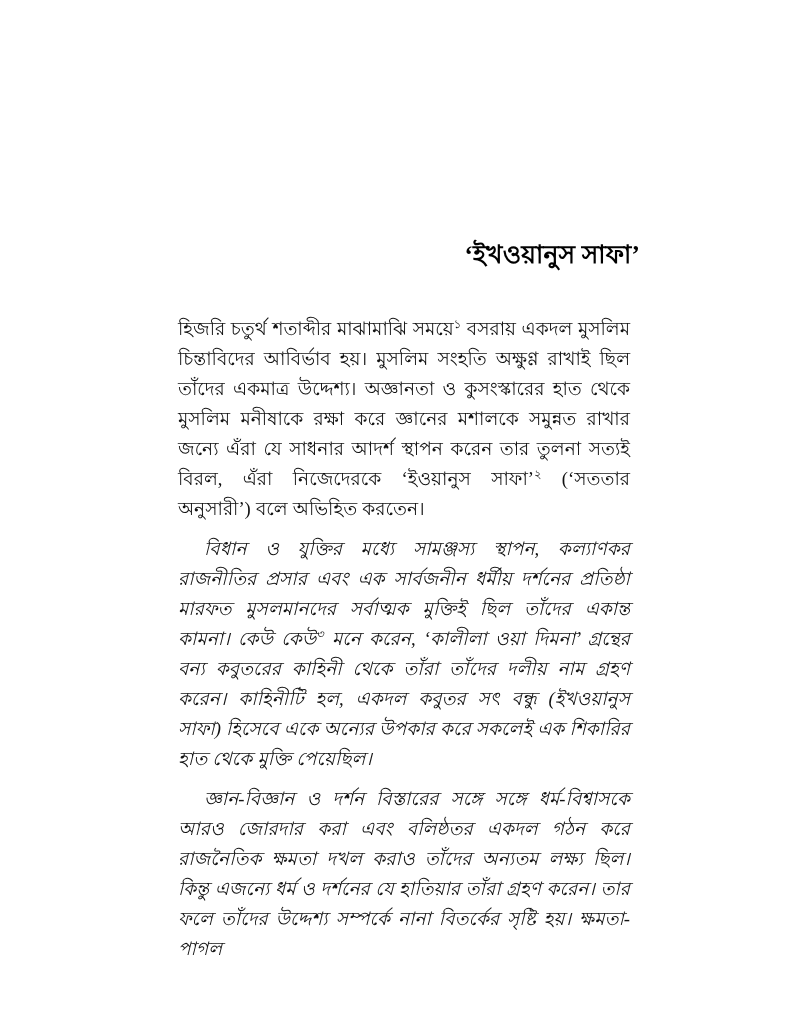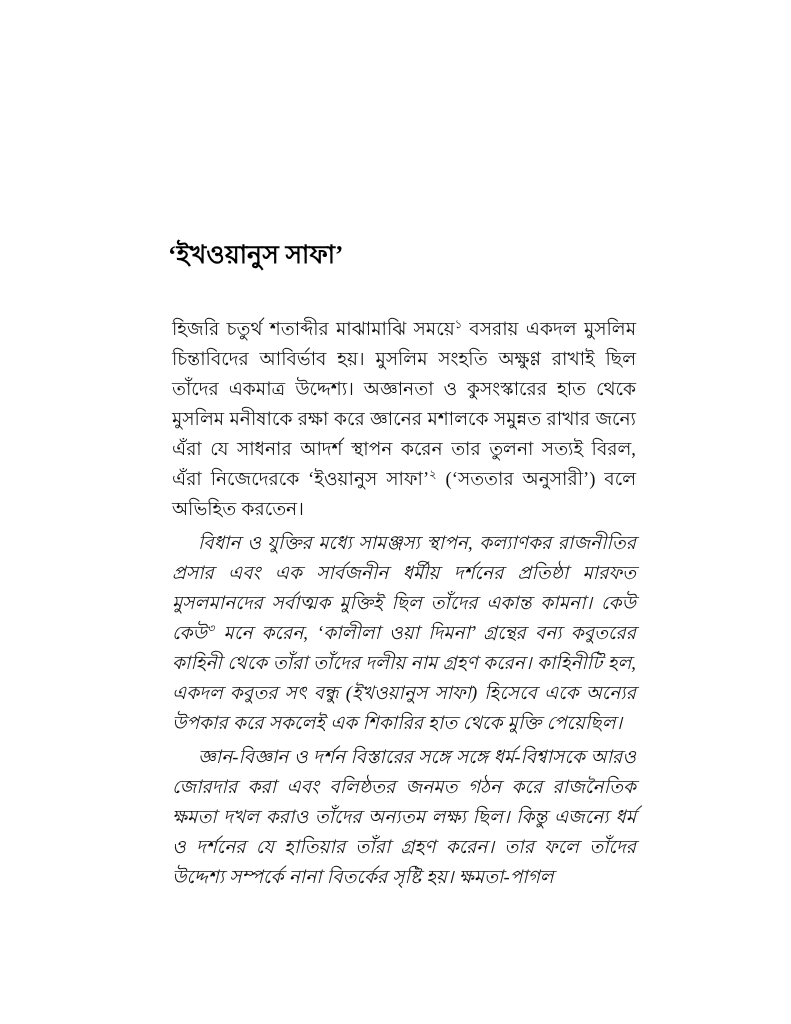--- a/index.html
+++ b/index.html
@@ -23,34 +23,34 @@
   .content {
     position: absolute;
     left: 168px;
     top: 240px;
     width: 472px;
   }
 
   .doc-title {
     font-size: 25px;
     font-weight: 700;
-    text-align: left;
+    text-align: right;
     letter-spacing: 0.2px;
     line-height: 1.2;
     margin: 0 0 44px 0;
     color: #000000;
   }
 
   .para {
     font-size: 18.6px;
     line-height: 30px;
     text-align: justify;
     text-justify: inter-word;
     text-align-last: left;
-    margin: 4px;
+    margin: 10px;
     color: #111111;
     hyphens: none;
     word-spacing: 0.5px;
   }
 
   .para + .para {
     margin-top: 0;
   }
 
   .para.indented {
@@ -71,17 +71,17 @@
 <div class="page">
 
   <div class="content">
 
     <h1 class="doc-title">‘ইখওয়ানুস সাফা’</h1>
 
     <p class="para" id="para-1">হিজরি চতুর্থ শতাব্দীর মাঝামাঝি সময়ে<sup class="fn">১</sup> বসরায় একদল মুসলিম চিন্তাবিদের আবির্ভাব হয়। মুসলিম সংহতি অক্ষুণ্ণ রাখাই ছিল তাঁদের একমাত্র উদ্দেশ্য। অজ্ঞানতা ও কুসংস্কারের হাত থেকে মুসলিম মনীষাকে রক্ষা করে জ্ঞানের মশালকে সমুন্নত রাখার জন্যে এঁরা যে সাধনার আদর্শ স্থাপন করেন তার তুলনা সত্যই বিরল, এঁরা নিজেদেরকে ‘ইওয়ানুস সাফা’<sup class="fn">২</sup> (‘সততার অনুসারী’) বলে অভিহিত করতেন।</p>
 
     <p class="para indented" id="para-2">বিধান ও যুক্তির মধ্যে সামঞ্জস্য স্থাপন, কল্যাণকর রাজনীতির প্রসার এবং এক সার্বজনীন ধর্মীয় দর্শনের প্রতিষ্ঠা মারফত মুসলমানদের সর্বাত্মক মুক্তিই ছিল তাঁদের একান্ত কামনা। কেউ কেউ<sup class="fn">৩</sup> মনে করেন, ‘কালীলা ওয়া দিমনা’ গ্রন্থের বন্য কবুতরের কাহিনী থেকে তাঁরা তাঁদের দলীয় নাম গ্রহণ করেন। কাহিনীটি হল, একদল কবুতর সৎ বন্ধু (ইখওয়ানুস সাফা) হিসেবে একে অন্যের উপকার করে সকলেই এক শিকারির হাত থেকে মুক্তি পেয়েছিল।</p>
 
-    <p class="para indented" id="para-3">জ্ঞান-বিজ্ঞান ও দর্শন বিস্তারের সঙ্গে সঙ্গে ধর্ম-বিশ্বাসকে আরও জোরদার করা এবং বলিষ্ঠতর জনমত গঠন করে রাজনৈতিক ক্ষমতা দখল করাও তাঁদের অন্যতম লক্ষ্য ছিল। কিন্তু এজন্যে ধর্ম ও দর্শনের যে হাতিয়ার তাঁরা গ্রহণ করেন। তার ফলে তাঁদের উদ্দেশ্য সম্পর্কে নানা বিতর্কের সৃষ্টি হয়। ক্ষমতা-পাগল</p>
+    <p class="para indented" id="para-3">জ্ঞান-বিজ্ঞান ও দর্শন বিস্তারের সঙ্গে সঙ্গে ধর্ম-বিশ্বাসকে আরও জোরদার করা এবং বলিষ্ঠতর একদল গঠন করে রাজনৈতিক ক্ষমতা দখল করাও তাঁদের অন্যতম লক্ষ্য ছিল। কিন্তু এজন্যে ধর্ম ও দর্শনের যে হাতিয়ার তাঁরা গ্রহণ করেন। তার ফলে তাঁদের উদ্দেশ্য সম্পর্কে নানা বিতর্কের সৃষ্টি হয়। ক্ষমতা-পাগল</p>
 
   </div>
 
 </div>
 
 </body></html>

